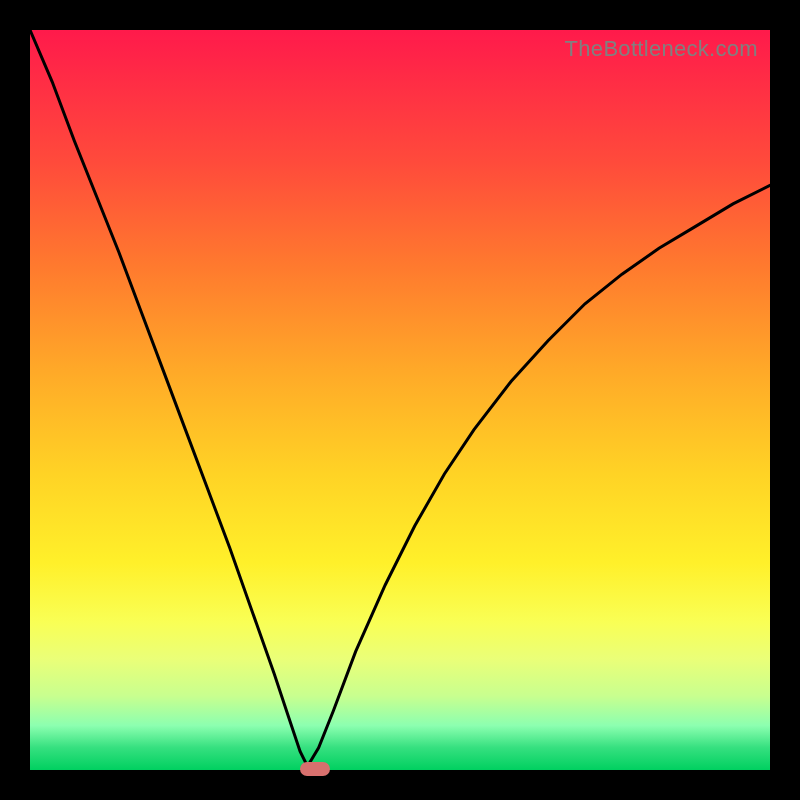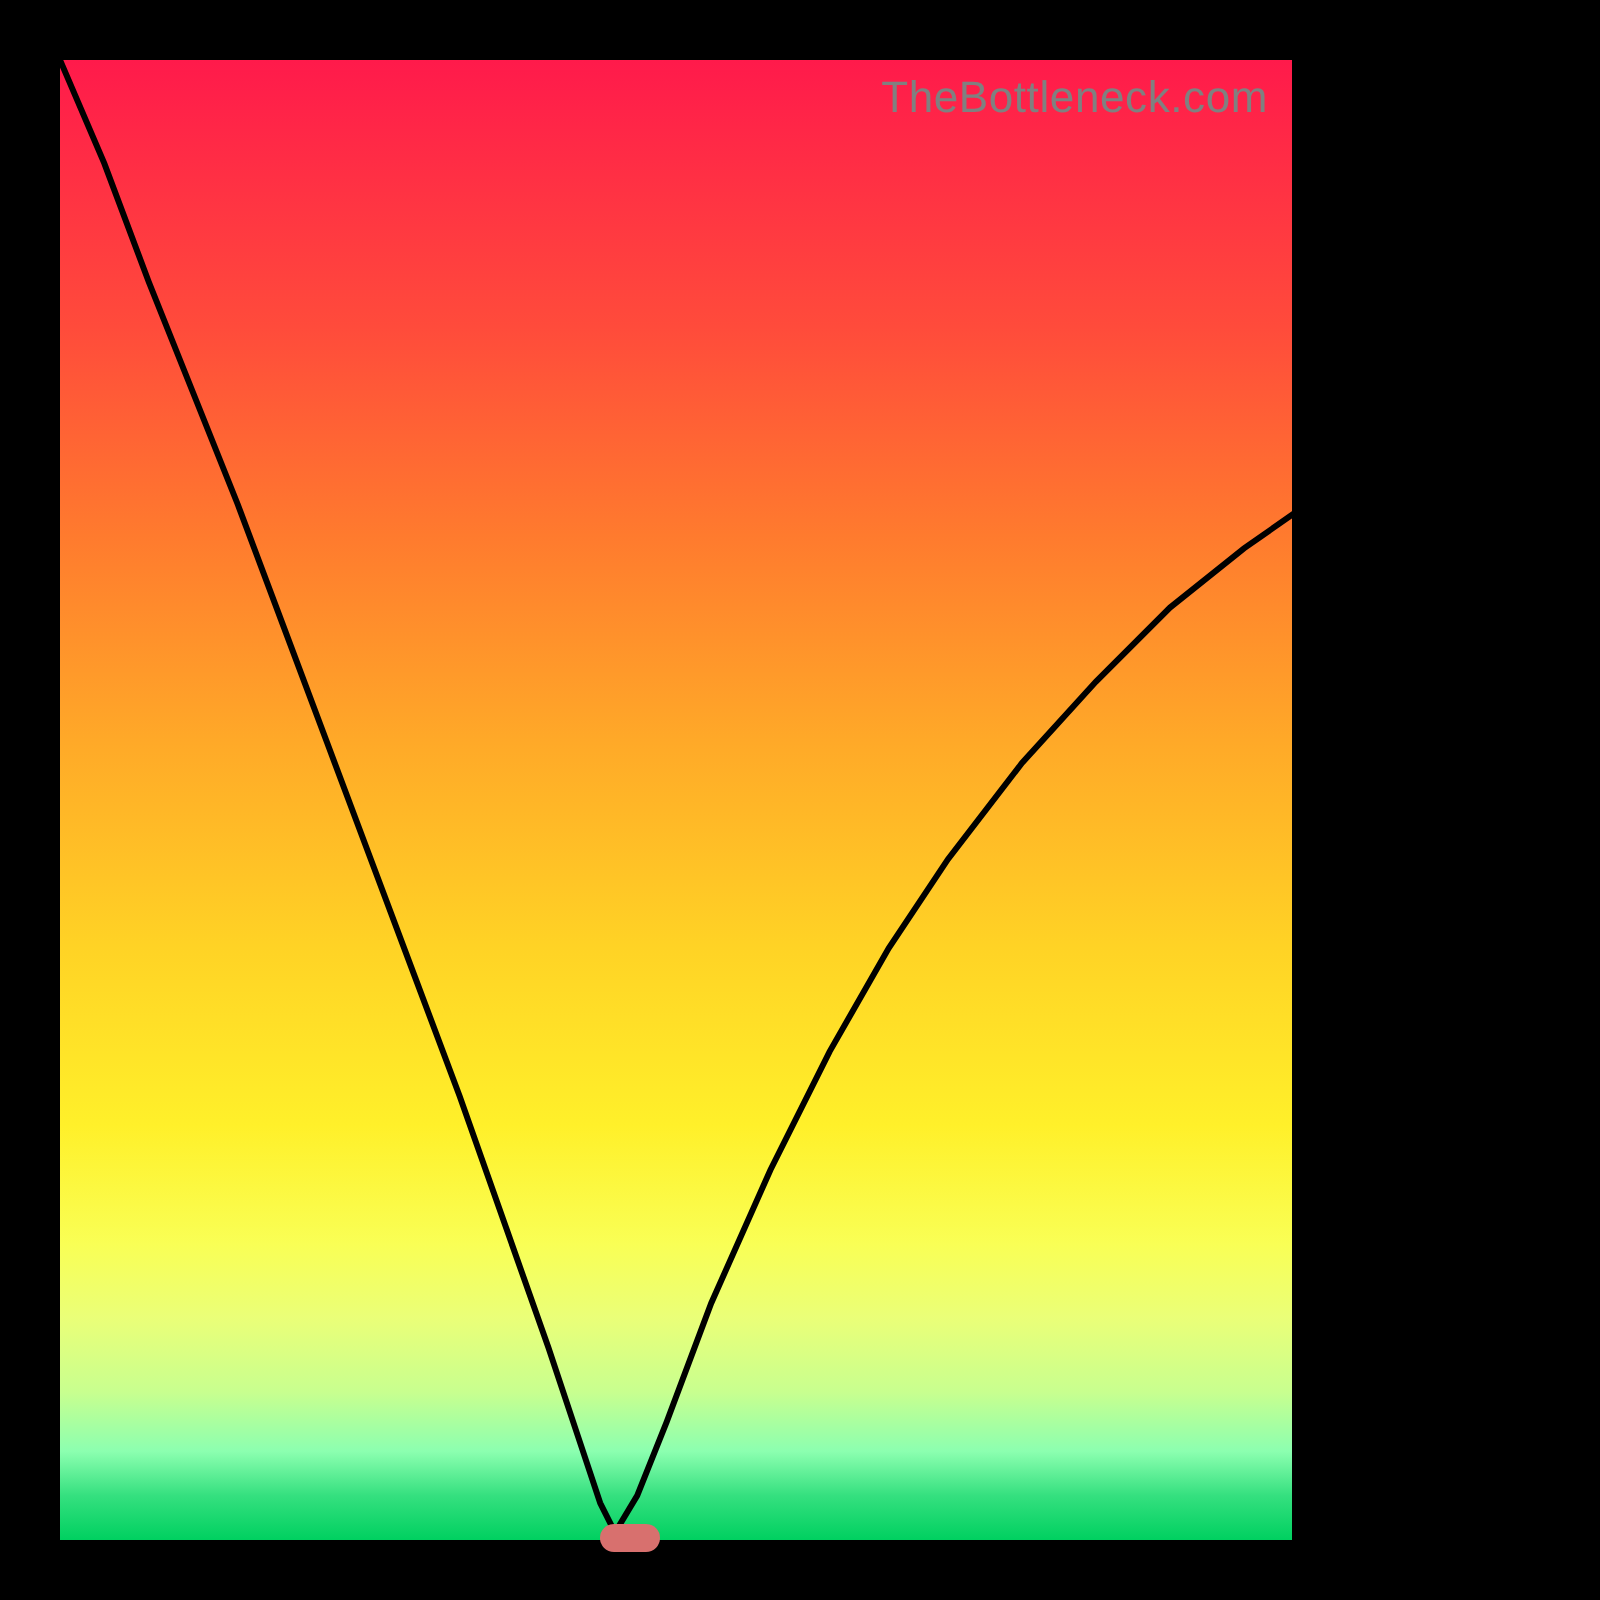--- a/index.html
+++ b/index.html
@@ -14,21 +14,21 @@
   .frame {
     position: relative;
     width: 800px;
     height: 800px;
     background: #000;
   }
   .plot {
     position: absolute;
     left: 30px;
     top: 30px;
-    width: 616px;
+    width: 740px;
     height: 740px;
     background: linear-gradient(
       to bottom,
       #ff1a4b 0%,
       #ff4b3b 18%,
       #ff7a2e 32%,
       #ffa928 46%,
       #ffd325 60%,
       #fff02a 72%,
       #f9ff55 80%,

